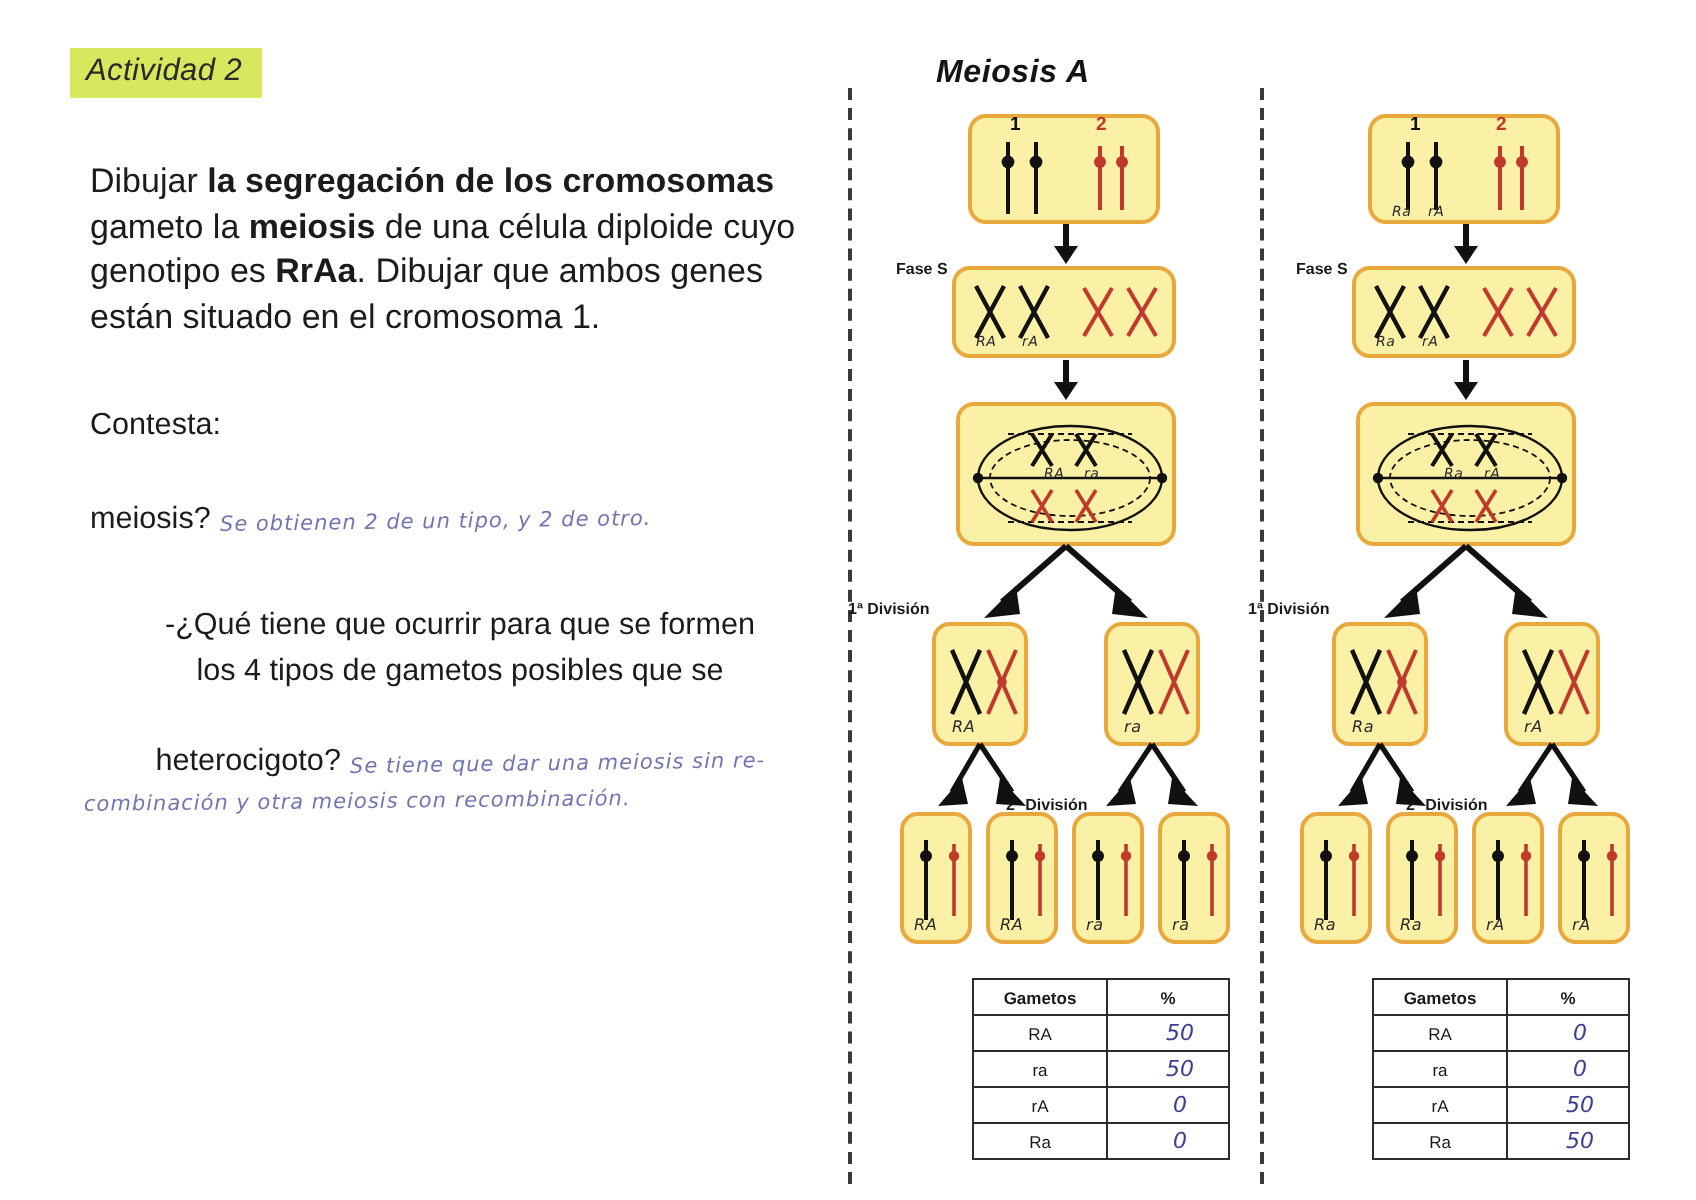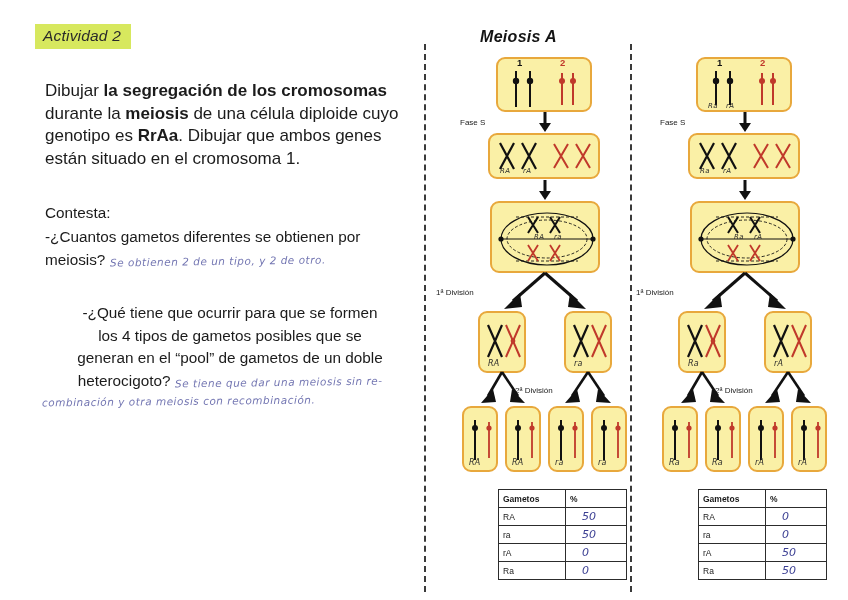--- a/index.html
+++ b/index.html
@@ -92,21 +92,21 @@
     width: 0;
     height: 548px;
     border-left: 2px dashed #3a3a3a;
   }
   #divider-left  { left: 424px; }
   #divider-mid   { left: 630px; }
 
   
   #right-panel {
     position: absolute;
-    left: 430px; top: 0;
+    left: 418px; top: 0;
     width: 418px; height: 600px;
   }
   #meiosis-title {
     position: absolute;
     left: 50px; top: 28px;
     font-size: 16px;
     font-weight: bold;
     font-style: italic;
     color: #141414;
     letter-spacing: .3px;
@@ -119,23 +119,24 @@
   .cellbox {
     position: absolute;
     background: #faf0a6;
     border: 2px solid #e8a83c;
     border-radius: 9px;
     box-sizing: border-box;
   }
   .stage-label {
     position: absolute;
     font-size: 8px;
-    font-weight: normal;
+    font-weight: bold;
     color: #1a1a1a;
     white-space: nowrap;
+    margin-top: 12px;
   }
   .chrom-num {
     position: absolute;
     font-size: 9.5px;
     font-weight: bold;
   }
   .num-black { color: #111; }
   .num-red   { color: #c0392b; }
 
   .hand-sm {
@@ -150,21 +151,21 @@
 
   
   .gam-table {
     position: absolute;
     border-collapse: collapse;
     font-size: 8.5px;
   }
   .gam-table td, .gam-table th {
     border: 1px solid #2c2c2c;
     padding: 2px 4px;
-    text-align: left;
+    text-align: center;
     font-weight: normal;
     height: 13px;
   }
   .gam-table th { font-weight: bold; font-size: 8.5px; }
   .col-gam { width: 58px; }
   .col-pct { width: 52px; }
   .pct-val {
     font-family: "DejaVu Sans", sans-serif;
     color: #3b3f93;
     font-size: 11px;
@@ -178,37 +179,37 @@
 <body>
 
 <div id="left-panel">
 
   <div id="activity-badge">
     <span>Actividad 2</span>
   </div>
 
   <div id="prompt-block">
     <span>Dibujar </span><span class="q-strong">la segregación de los cromosomas</span><br>
-    <span>durante la </span><span class="q-strong">meiosis</span><span> de una célula diploide cuyo</span><br>
+    <span>gameto la </span><span class="q-strong">meiosis</span><span> de una célula diploide cuyo</span><br>
     <span>genotipo es </span><span class="q-strong">RrAa</span><span>. Dibujar que ambos genes</span><br>
     <span>están situado en el cromosoma 1.</span>
   </div>
 
   <div id="contesta">Contesta:</div>
 
   <div class="question" id="question-1">
-    <span>-¿Cuantos gametos diferentes se obtienen por</span><br>
+    <br>
     <span>meiosis?</span>
     <span class="hand">Se obtienen 2 de un tipo, y 2 de otro.</span>
   </div>
 
   <div class="question" id="question-2">
     <span>-¿Qué tiene que ocurrir para que se formen</span><br>
     <span>los 4 tipos de gametos posibles que se</span><br>
-    <span>generan en el “pool” de gametos de un doble</span><br>
+    <br>
     <span>heterocigoto?</span>
     <span class="hand">Se tiene que dar una meiosis sin re-</span>
   </div>
   <div class="hand-line2" style="top:383px">combinación  y otra meiosis  con recombinación.</div>
 
 </div>
 
 <div class="v-divider" id="divider-left"></div>
 <div class="v-divider" id="divider-mid"></div>
 

